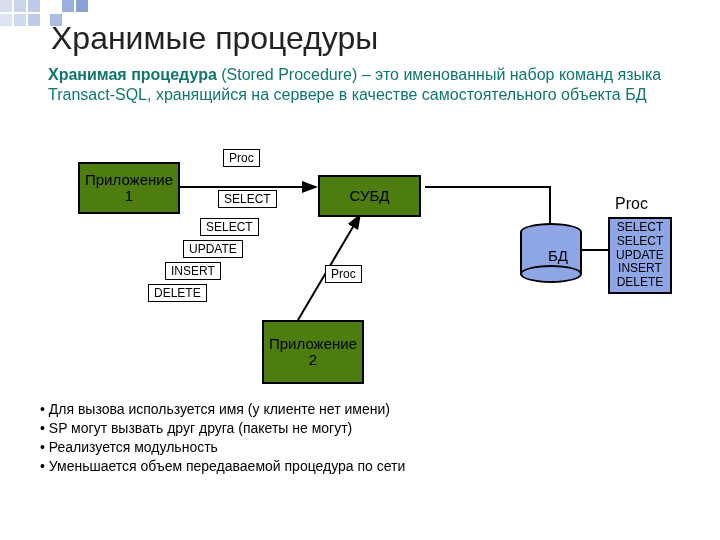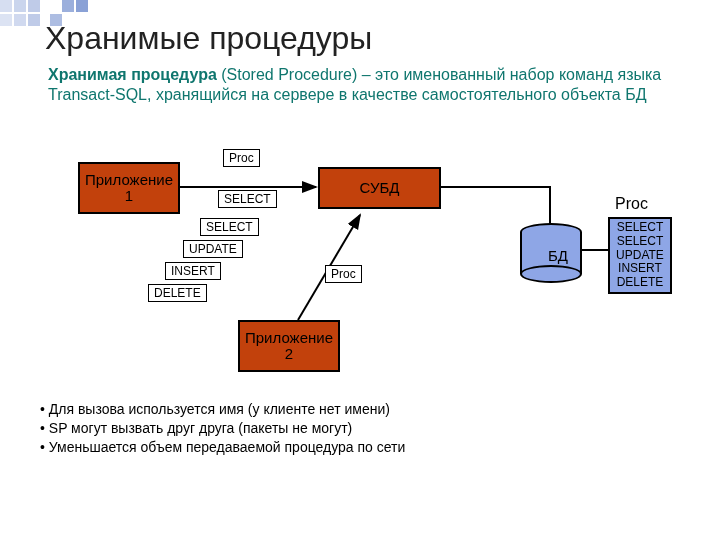--- a/index.html
+++ b/index.html
@@ -18,21 +18,21 @@
       width: 120px;
       height: 30px;
     }
     .corner-deco .sq {
       position: absolute;
       background: #8aa1d6;
     }
     .title {
       position: absolute;
       top: 20px;
-      left: 45px;
+      left: 51px;
       font-size: 32px;
       color: #222;
       font-weight: normal;
     }
     .defn {
       position: absolute;
       top: 65px;
       left: 48px;
       right: 50px;
       font-size: 16px;
@@ -43,21 +43,21 @@
     .diagram {
       position: absolute;
       top: 145px;
       left: 0;
       width: 720px;
       height: 260px;
     }
     .box {
       position: absolute;
       border: 2px solid #000;
-      background: #c2410c;
+      background: #4d7c0f;
       display: flex;
       align-items: center;
       justify-content: center;
       text-align: center;
       font-size: 15px;
       line-height: 1.1;
       padding: 3px;
     }
     .label {
       position: absolute;
@@ -152,23 +152,23 @@
 
     <line x1="298" y1="175" x2="360" y2="70" stroke="#000" stroke-width="2" marker-end="url(#arrow)"></line>
 
     <polyline points="425,42 550,42 550,82" fill="none" stroke="#000" stroke-width="2"></polyline>
 
     <line x1="580" y1="105" x2="608" y2="105" stroke="#000" stroke-width="2"></line>
   </svg>
 
   <div class="box" style="left:78px;top:17px;width:102px;height:52px;">Приложение 1</div>
 
-  <div class="box" style="left:318px;top:22px;width:123px;height:42px;">СУБД</div>
+  <div class="box" style="left:318px;top:30px;width:103px;height:42px;">СУБД</div>
 
-  <div class="box" style="left:238px;top:175px;width:102px;height:52px;">Приложение 2</div>
+  <div class="box" style="left:262px;top:175px;width:102px;height:64px;">Приложение 2</div>
 
   <div class="label" style="left:223px;top:4px;">Proc</div>
   <div class="label" style="left:218px;top:45px;">SELECT</div>
   <div class="label" style="left:200px;top:73px;">SELECT</div>
   <div class="label" style="left:183px;top:95px;">UPDATE</div>
   <div class="label" style="left:165px;top:117px;">INSERT</div>
   <div class="label" style="left:148px;top:139px;">DELETE</div>
 
   <div class="label" style="left:325px;top:120px;">Proc</div>
 
@@ -183,14 +183,15 @@
     <div>SELECT</div>
     <div>UPDATE</div>
     <div>INSERT</div>
     <div>DELETE</div>
   </div>
 </div>
 
 <div class="bullets">
   <div>Для вызова используется имя (у клиенте нет имени)</div>
   <div>SP могут вызвать друг друга (пакеты не могут)</div>
+  <div>Реализуется модульность</div>
   <div>Уменьшается объем передаваемой процедура по сети</div>
 </div>
 
 </body></html>

